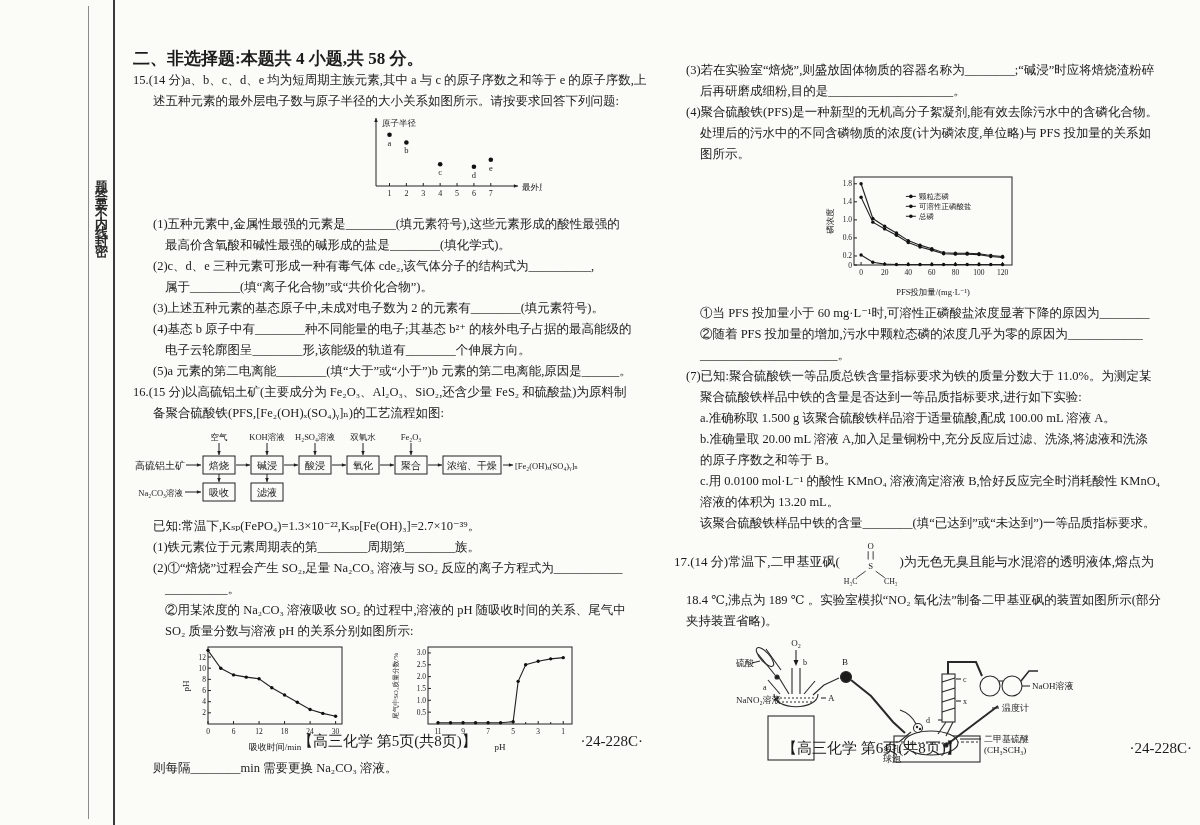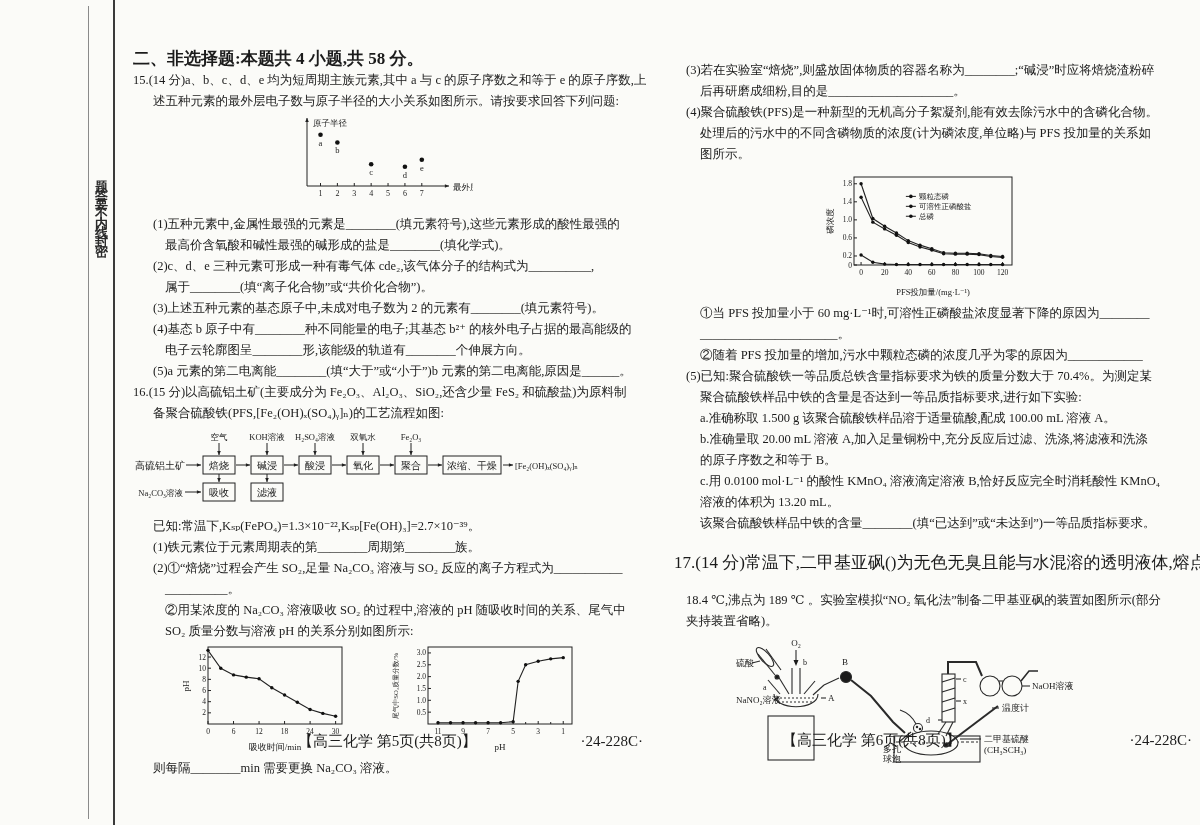--- a/index.html
+++ b/index.html
@@ -14,27 +14,27 @@
     position:absolute;left:92px;top:170px;
     writing-mode:vertical-rl;letter-spacing:9px;
     font-size:13px;font-weight:bold;color:#2a2a2a;
   }
   .colL{position:absolute;left:133px;top:48px;width:478px;}
   .colR{position:absolute;left:674px;top:60px;width:480px;}
   .tline{margin:0;font-size:12.5px;line-height:21px;white-space:nowrap;}
   .heading{font-weight:bold;font-size:17px;line-height:22px;white-space:nowrap;margin:0;}
   .colL .ind1{padding-left:20px;} .colL .ind2{padding-left:32px;}
   .colR .ind1{padding-left:12px;} .colR .ind2{padding-left:26px;}
-  .chart-q15{margin:2px 0 2px 148px;height:98px;}
+  .chart-q15{margin:2px 0 2px 148px;height:98px;text-align:center;}
   .flow-wrap{margin:4px 0 4px 2px;height:84px;}
   .charts-row{display:flex;margin-left:45px;gap:40px;align-items:flex-end;}
   .chart-pfs{margin:4px 0 2px 150px;height:132px;}
   .q17-row{display:flex;align-items:center;white-space:nowrap;height:56px;}
-  .q17-row span{font-size:17px;}
-  .apparatus-wrap{margin:4px 0 8px 60px;}
+  .q17-row span{font-size:13px;}
+  .apparatus-wrap{margin:4px 0 16px 60px;}
   .footer{position:absolute;bottom:28px;left:0;width:100%;font-size:15px;white-space:nowrap;}
   .footer .fpage{display:inline-block;}
   .fl .fpage{margin-left:165px;} .fl .fcode{margin-left:100px;}
   .fr .fpage{margin-left:108px;} .fr .fcode{margin-left:165px;}
   svg text{font-family:"Liberation Serif","DejaVu Serif",serif;fill:#1b1b1b;}
 </style>
 </head>
 <body>
 
 <div class="bl1"></div>
@@ -341,23 +341,23 @@
         <text x="94.88059701492537" y="29.905128205128207" font-size="7.5" text-anchor="start">颗粒态磷</text>
         <line x1="81.88059701492537" y1="37.33333333333333" x2="91.88059701492537" y2="37.33333333333333" stroke="#222" stroke-width="1" fill="none"></line>
         <circle cx="86.88059701492537" cy="37.33333333333333" r="1.8" fill="#111"></circle>
         <text x="94.88059701492537" y="39.83333333333333" font-size="7.5" text-anchor="start">可溶性正磷酸盐</text>
         <line x1="81.88059701492537" y1="47.26153846153846" x2="91.88059701492537" y2="47.26153846153846" stroke="#222" stroke-width="1" fill="none"></line>
         <circle cx="86.88059701492537" cy="47.26153846153846" r="1.8" fill="#111"></circle>
         <text x="94.88059701492537" y="49.76153846153846" font-size="7.5" text-anchor="start">总磷</text>
       </svg></div>
   <div>
       <p class="tline ind2">①当 PFS 投加量小于 60 mg·L⁻¹时,可溶性正磷酸盐浓度显著下降的原因为________</p>
+      <p class="tline ind2">②随着 PFS 投加量的增加,污水中颗粒态磷的浓度几乎为零的原因为____________</p>
       <p class="tline ind2">______________________。</p>
-      <p class="tline ind2">②随着 PFS 投加量的增加,污水中颗粒态磷的浓度几乎为零的原因为____________</p>
-      <p class="tline ind1">(5)已知:聚合硫酸铁一等品质总铁含量指标要求为铁的质量分数大于 70.4%。为测定某</p>
+      <p class="tline ind1">(7)已知:聚合硫酸铁一等品质总铁含量指标要求为铁的质量分数大于 11.0%。为测定某</p>
       <p class="tline ind2">聚合硫酸铁样品中铁的含量是否达到一等品质指标要求,进行如下实验:</p>
       <p class="tline ind2">a.准确称取 1.500 g 该聚合硫酸铁样品溶于适量硫酸,配成 100.00 mL 溶液 A。</p>
       <p class="tline ind2">b.准确量取 20.00 mL 溶液 A,加入足量铜粉中,充分反应后过滤、洗涤,将滤液和洗涤</p>
       <p class="tline ind2">的原子序数之和等于 B。</p>
       <p class="tline ind2">c.用 0.0100 mol·L⁻¹ 的酸性 KMnO₄ 溶液滴定溶液 B,恰好反应完全时消耗酸性 KMnO₄</p>
       <p class="tline ind2">溶液的体积为 13.20 mL。</p>
       <p class="tline ind2">该聚合硫酸铁样品中铁的含量________(填“已达到”或“未达到”)一等品质指标要求。</p>
     </div>
   <div class="q17-row">
     <span>17.(14 分)常温下,二甲基亚砜(</span>

